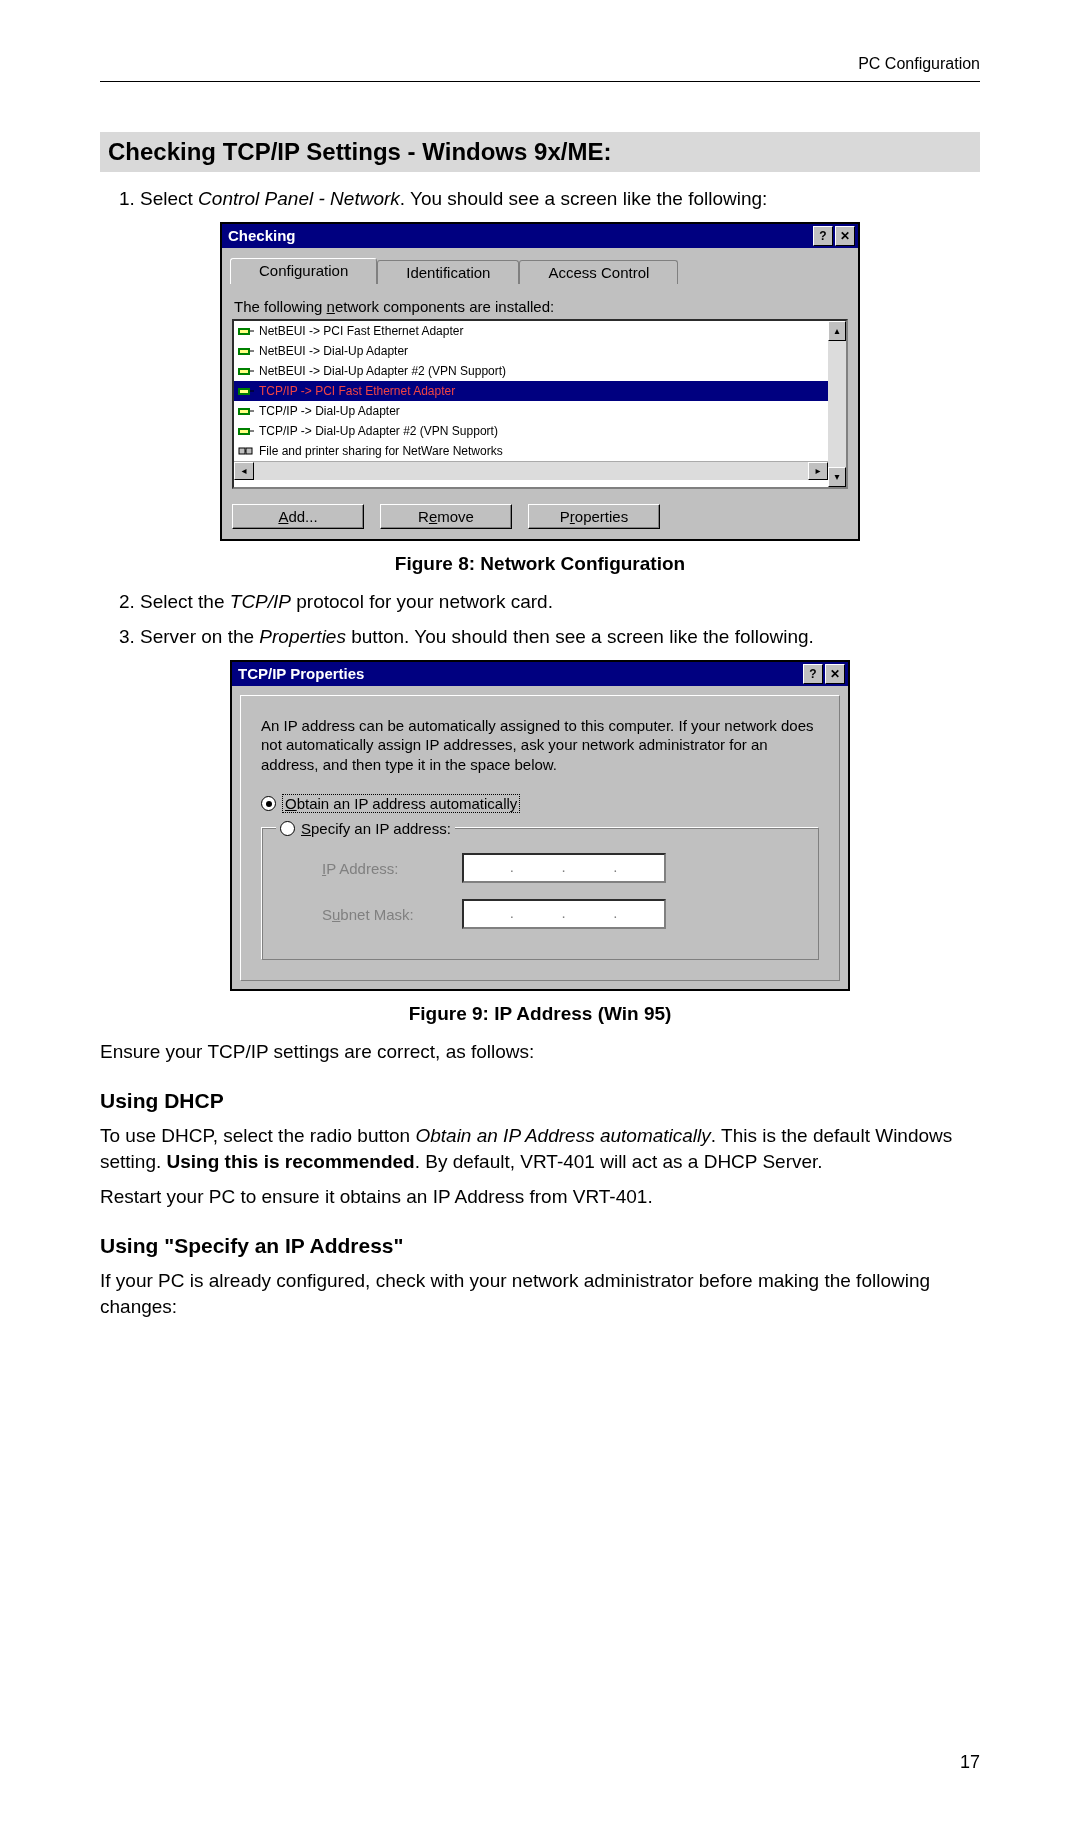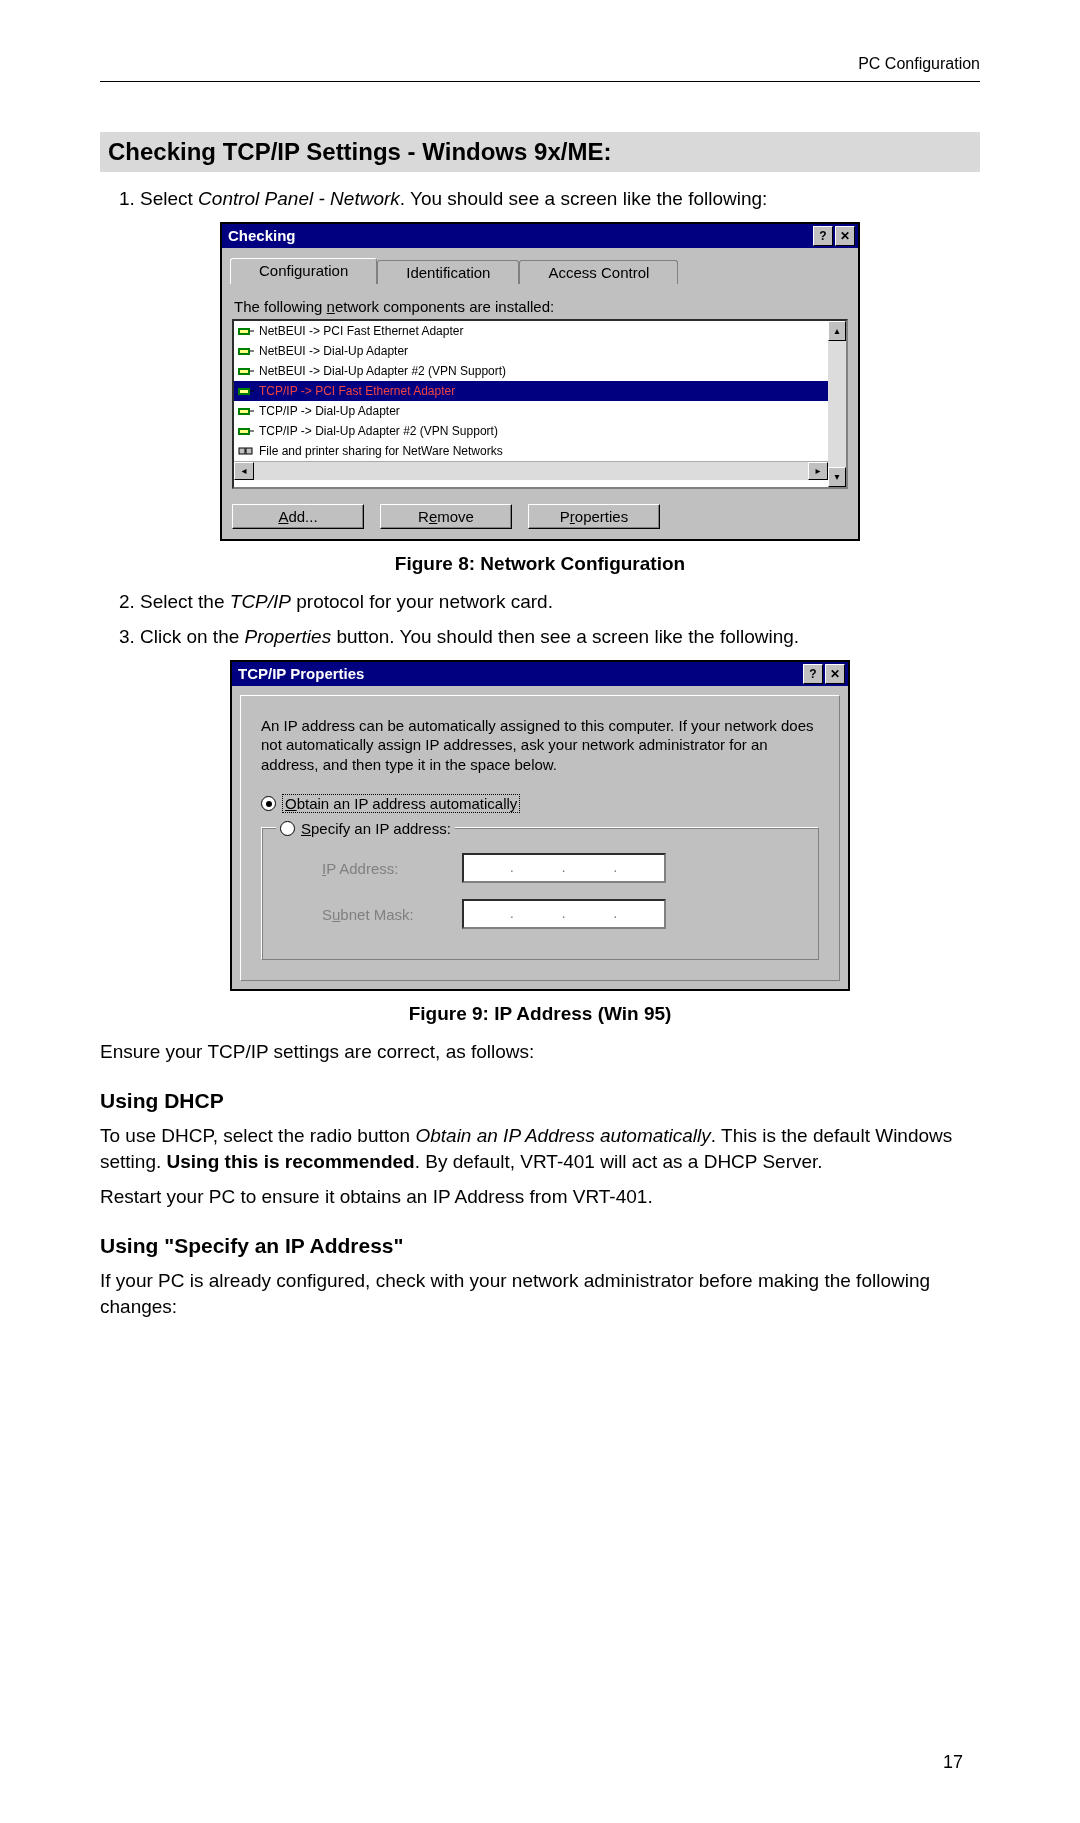--- a/index.html
+++ b/index.html
@@ -55,21 +55,21 @@
   }
   .subhead {
     font-weight: bold;
     font-size: 21px;
     margin-top: 24px;
     margin-bottom: 10px;
   }
   .page-num {
     position: absolute;
     bottom: 50px;
-    right: 117px;
+    right: 100px;
     font-size: 18px;
   }
 
   
   .win-dialog {
     background: #c0c0c0;
     border: 2px solid #000;
     font-family: "MS Sans Serif", Tahoma, Arial, sans-serif;
     font-size: 15px;
     box-sizing: border-box;
@@ -372,21 +372,21 @@
     </div>
   </div>
 
   <div class="fig-caption">Figure 8: Network Configuration</div>
 
   <ol class="steps" start="2">
     <li>
       <span>Select the </span><span class="italic">TCP/IP</span><span> protocol for your network card.</span>
     </li>
     <li>
-      <span>Click on the </span><span class="italic">Properties</span><span> button. You should then see a screen like the following.</span>
+      <span>Server on the </span><span class="italic">Properties</span><span> button. You should then see a screen like the following.</span>
     </li>
   </ol>
 
   <div class="win-dialog fig" style="width:620px;">
     <div class="titlebar">
       <span>TCP/IP Properties</span>
       <div class="titlebar-buttons">
         <div class="title-btn">?</div>
         <div class="title-btn">✕</div>
       </div>

